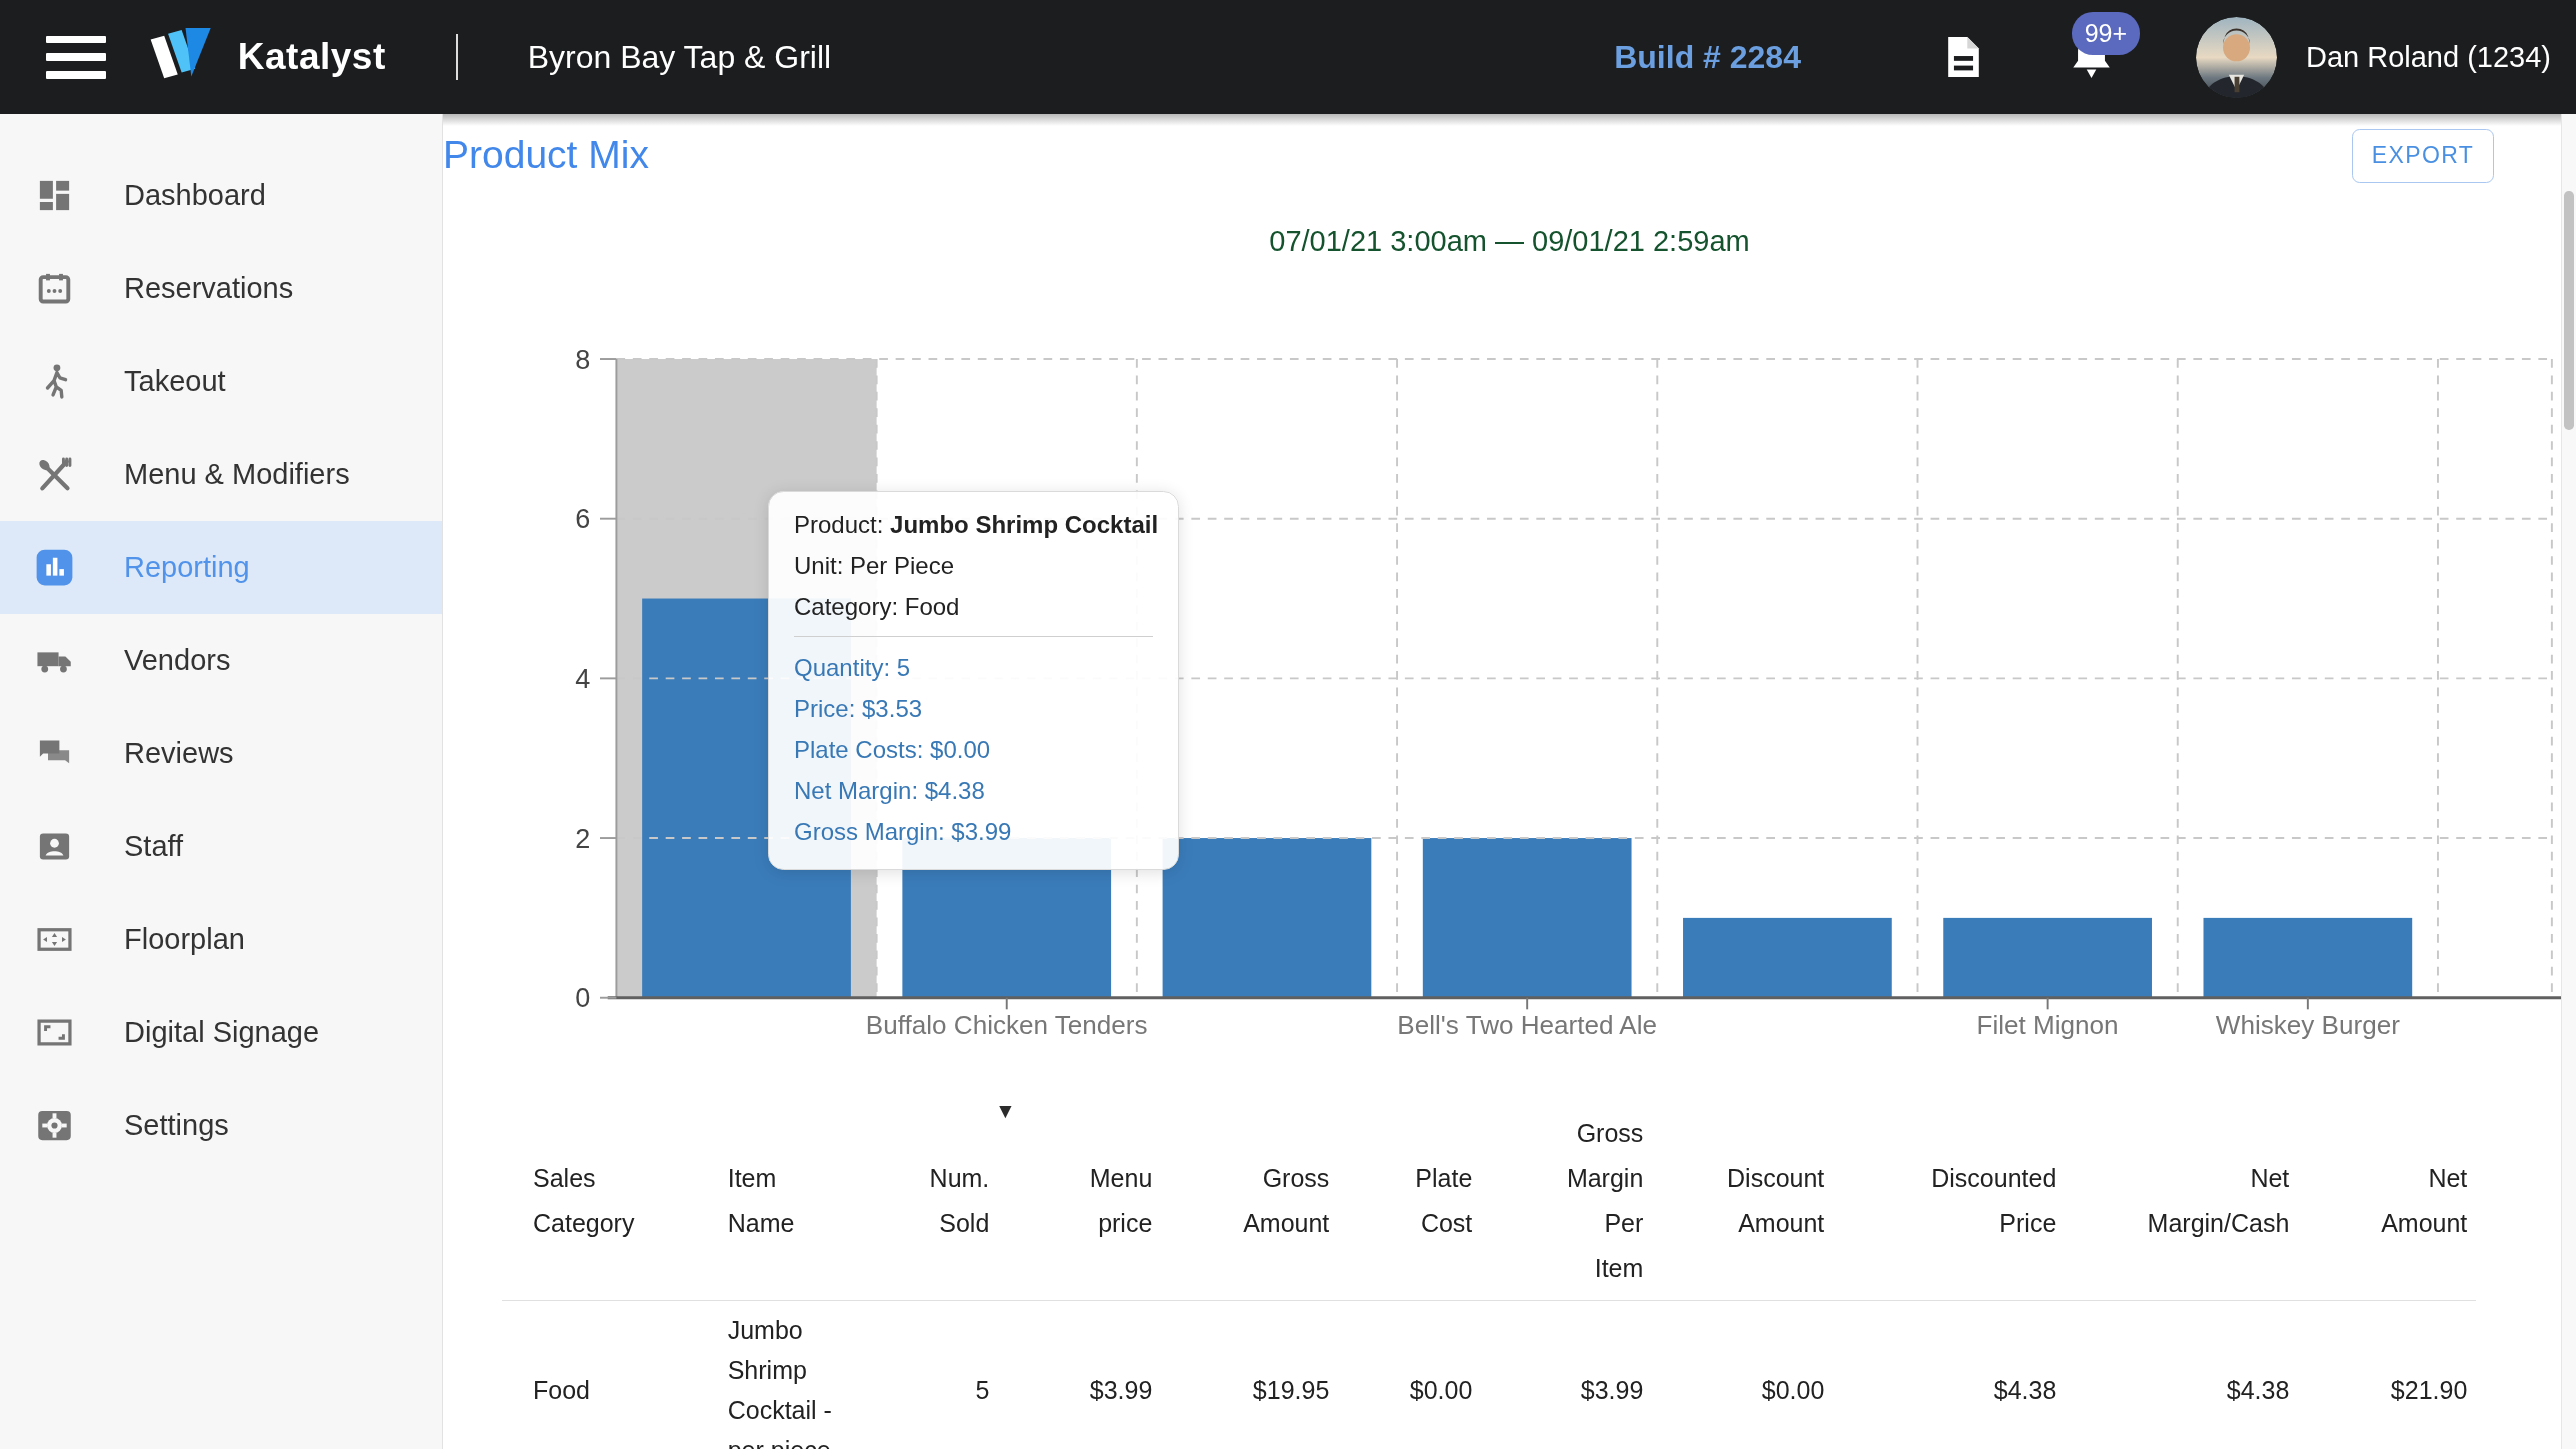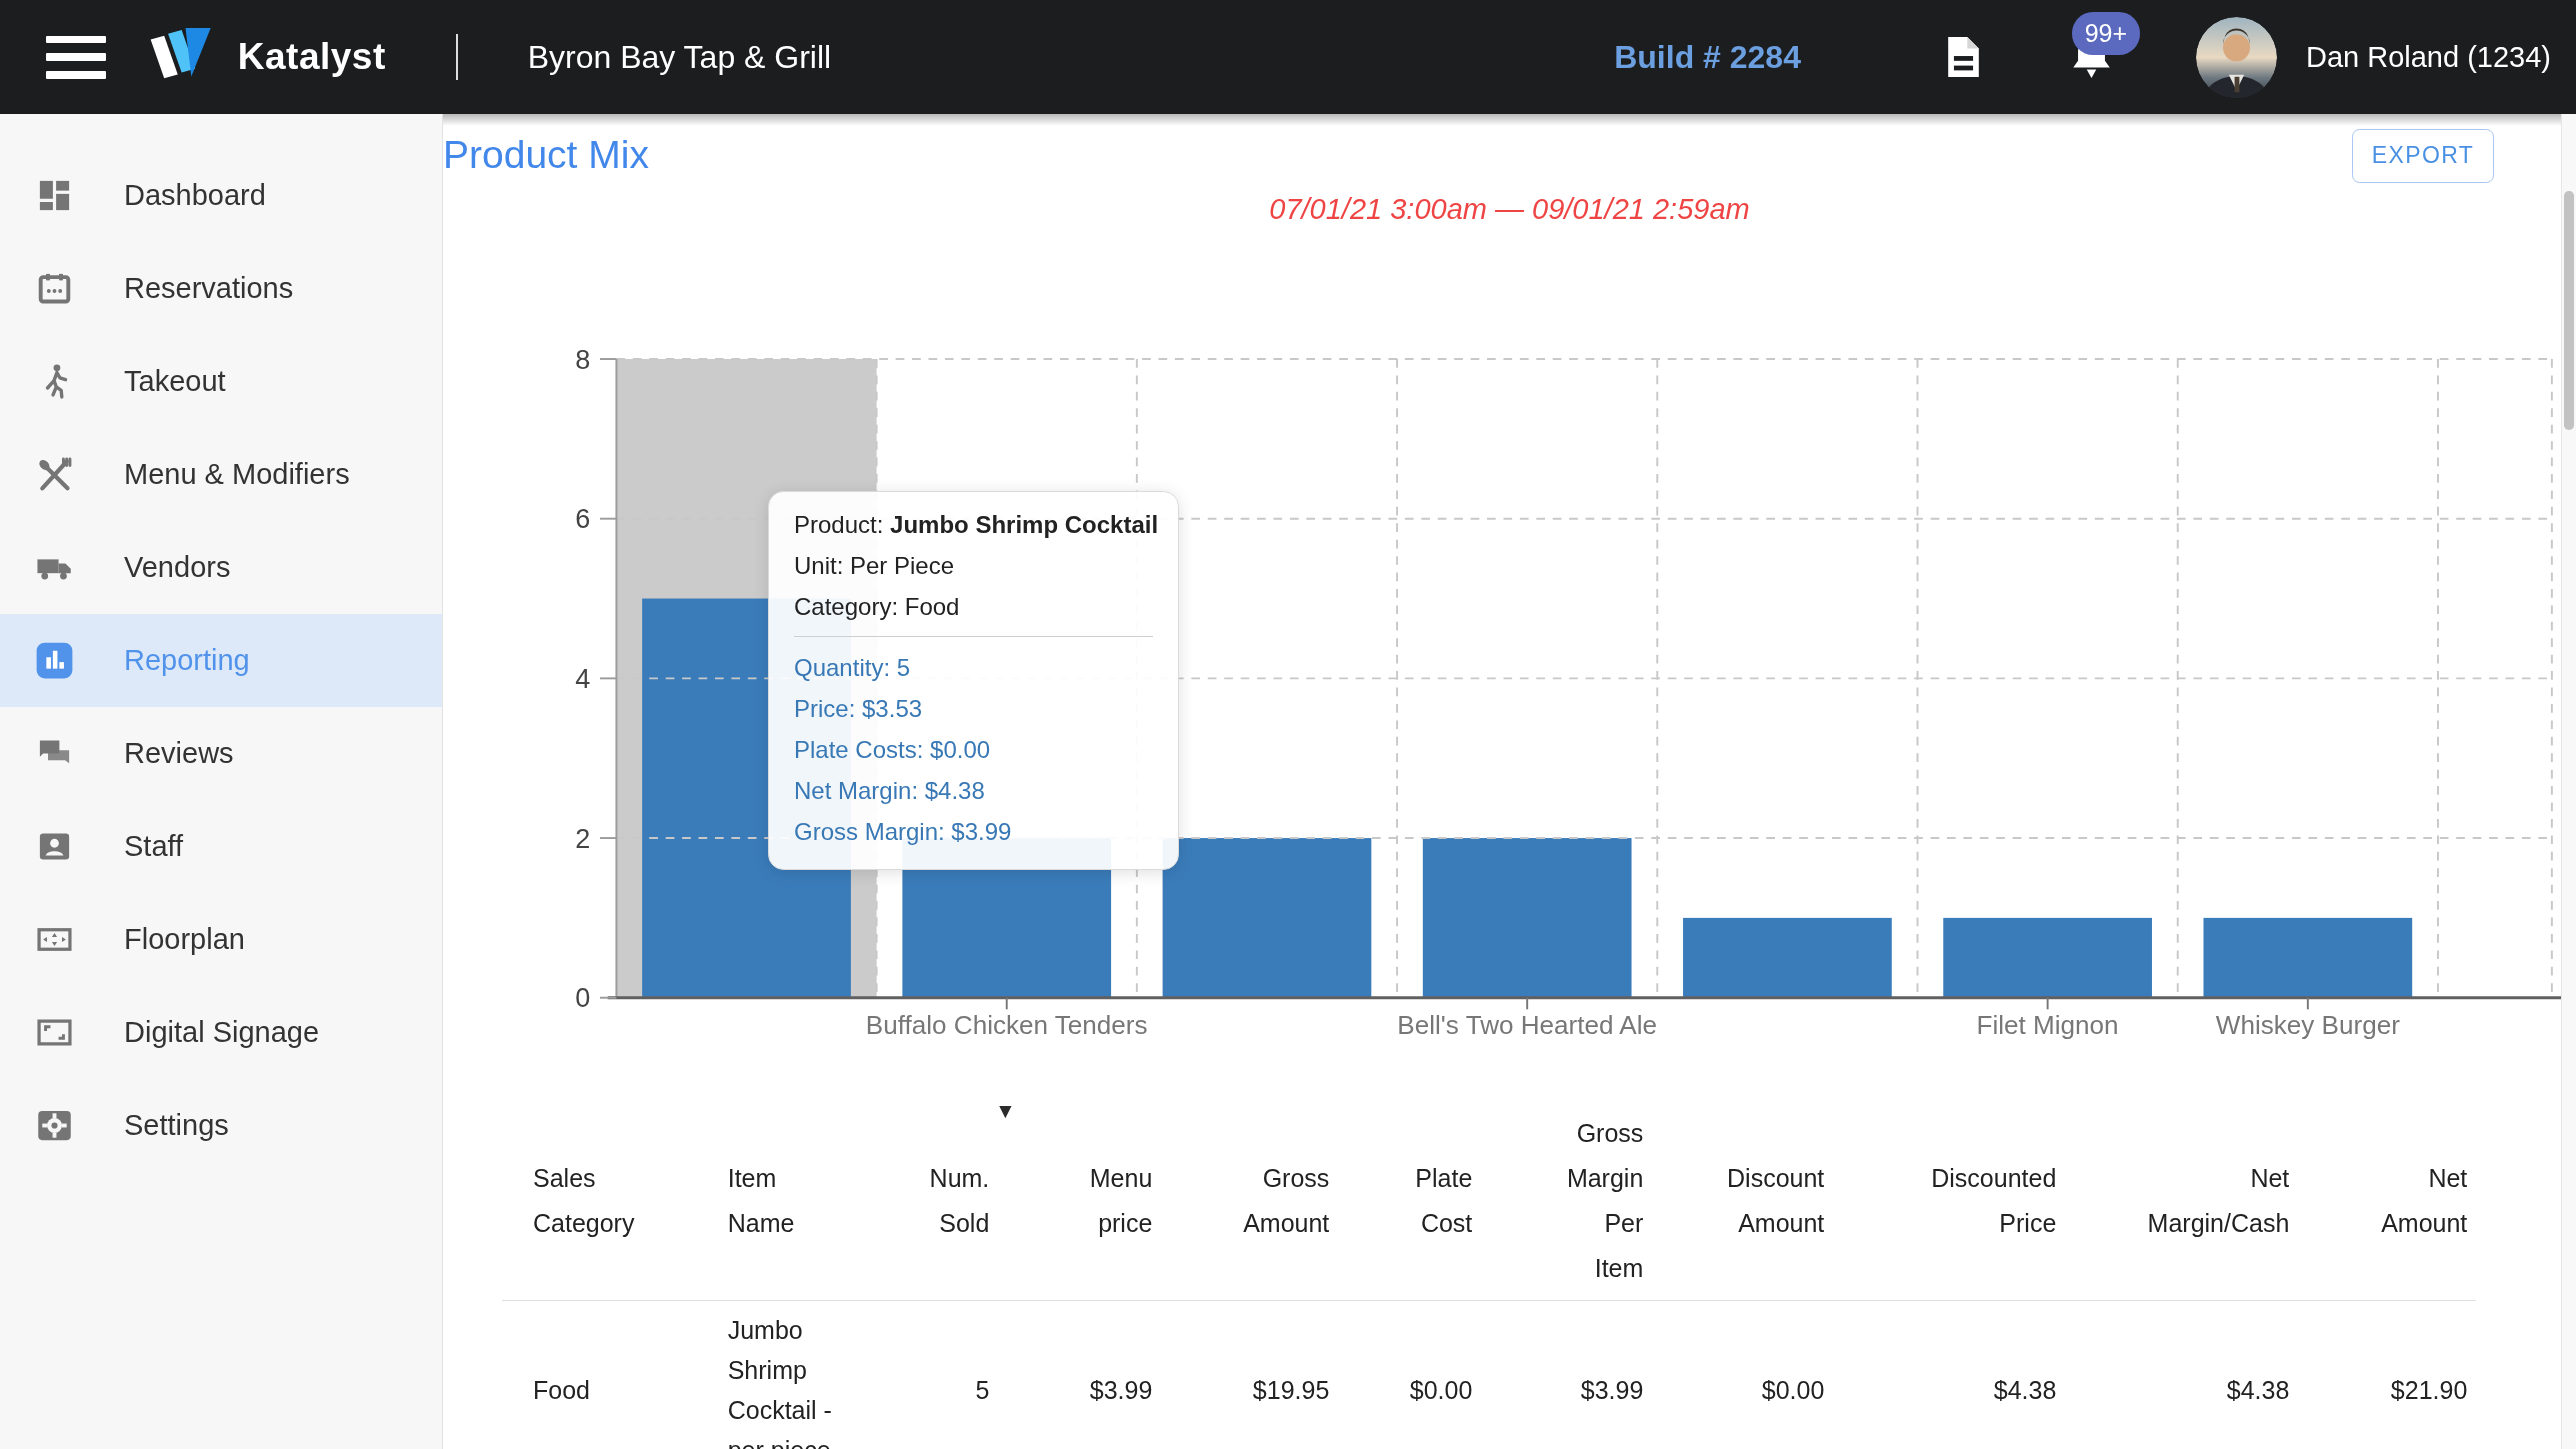--- a/index.html
+++ b/index.html
@@ -38,21 +38,21 @@
   .side-item{height:93px;display:flex;align-items:center;cursor:pointer;}
   .side-item .icon{width:43px;height:43px;margin-left:33px;display:flex;align-items:center;justify-content:center;flex:0 0 auto;}
   .side-item .label{margin-left:48px;font-size:29px;color:#333;}
   .side-item.active{background:#dde9f8;}
   .side-item.active .label{color:#5193ea;}
 
   
   .main{position:absolute;left:443px;top:114px;width:2133px;height:1335px;background:#fff;}
   .top-shade{position:absolute;left:0;top:0;width:100%;height:11.6px;background:linear-gradient(rgba(0,0,0,.28),rgba(0,0,0,0));pointer-events:none;}
   .report-title{margin:0;padding-top:19px;font-size:39px;font-weight:500;color:#4287ea;}
-  .date-range{margin-top:16px;text-align:center;font-size:29px;color:#ef4444;font-style:italic;}
+  .date-range{margin-top:48px;text-align:center;font-size:29px;color:#14532d;}
   .export-btn{
     position:absolute;left:1909px;top:14.5px;width:142px;height:54px;box-sizing:border-box;
     background:#fff;border:1.9px solid #a9c7f0;border-radius:7.7px;color:#4a90e2;
     font-size:23px;letter-spacing:1.4px;font-family:"Liberation Sans",sans-serif;cursor:pointer;
   }
   .chart-svg{position:absolute;left:99px;top:215px;}
 
   
   .tooltip{
     position:absolute;left:325px;top:377px;width:411px;box-sizing:border-box;
@@ -178,41 +178,41 @@
       <span class="icon">
         <svg width="39" height="39" viewBox="0 0 24 24">
           <ellipse cx="5.8" cy="6.2" rx="2.6" ry="3.6" transform="rotate(-45 5.8 6.2)" fill="#757575"></ellipse>
           <line x1="7.5" y1="8" x2="20" y2="20.5" stroke="#757575" stroke-width="2.6" stroke-linecap="round"></line>
           <line x1="19.5" y1="4" x2="4.5" y2="20.5" stroke="#757575" stroke-width="2.6" stroke-linecap="round"></line>
           <path d="M17.5 2.5 l0 4 M19.5 2.5 l0 4 M21.5 2.5 l0 4" stroke="#757575" stroke-width="1.8" stroke-linecap="round"></path>
         </svg>
       </span>
       <span class="label">Menu &amp; Modifiers</span>
     </div>
+    <div class="side-item active">
+      <span class="icon">
+        <svg width="39" height="39" viewBox="0 0 24 24">
+          <rect x="1" y="1" width="22" height="22" rx="5" fill="#5193ea"></rect>
+          <rect x="7" y="10" width="2.8" height="7" fill="#fff"></rect>
+          <rect x="11" y="6" width="2.8" height="11" fill="#fff"></rect>
+          <rect x="15" y="13" width="2.8" height="4" fill="#fff"></rect>
+        </svg>
+      </span>
+      <span class="label">Reporting</span>
+    </div>
     <div class="side-item">
       <span class="icon">
         <svg width="39" height="39" viewBox="0 0 24 24">
           <rect x="1.5" y="7" width="13" height="8.5" fill="#757575"></rect>
           <path d="M14.5 9.5 h4.2 l3.3 3.2 v2.8 h-7.5 z" fill="#757575"></path>
           <circle cx="6" cy="17.3" r="2.1" fill="#757575"></circle>
           <circle cx="17.5" cy="17.3" r="2.1" fill="#757575"></circle>
         </svg>
       </span>
       <span class="label">Vendors</span>
-    </div>
-    <div class="side-item active">
-      <span class="icon">
-        <svg width="39" height="39" viewBox="0 0 24 24">
-          <rect x="1" y="1" width="22" height="22" rx="5" fill="#5193ea"></rect>
-          <rect x="7" y="10" width="2.8" height="7" fill="#fff"></rect>
-          <rect x="11" y="6" width="2.8" height="11" fill="#fff"></rect>
-          <rect x="15" y="13" width="2.8" height="4" fill="#fff"></rect>
-        </svg>
-      </span>
-      <span class="label">Reporting</span>
     </div>
     <div class="side-item">
       <span class="icon">
         <svg width="39" height="39" viewBox="0 0 24 24">
           <path d="M3 4 h12 v8 h-10 l-2 2 z" fill="#757575"></path>
           <path d="M8 10 h13 v8 l-2.5 -1.8 h-10.5 z" fill="#757575" opacity="0.85"></path>
         </svg>
       </span>
       <span class="label">Reviews</span>
     </div>

